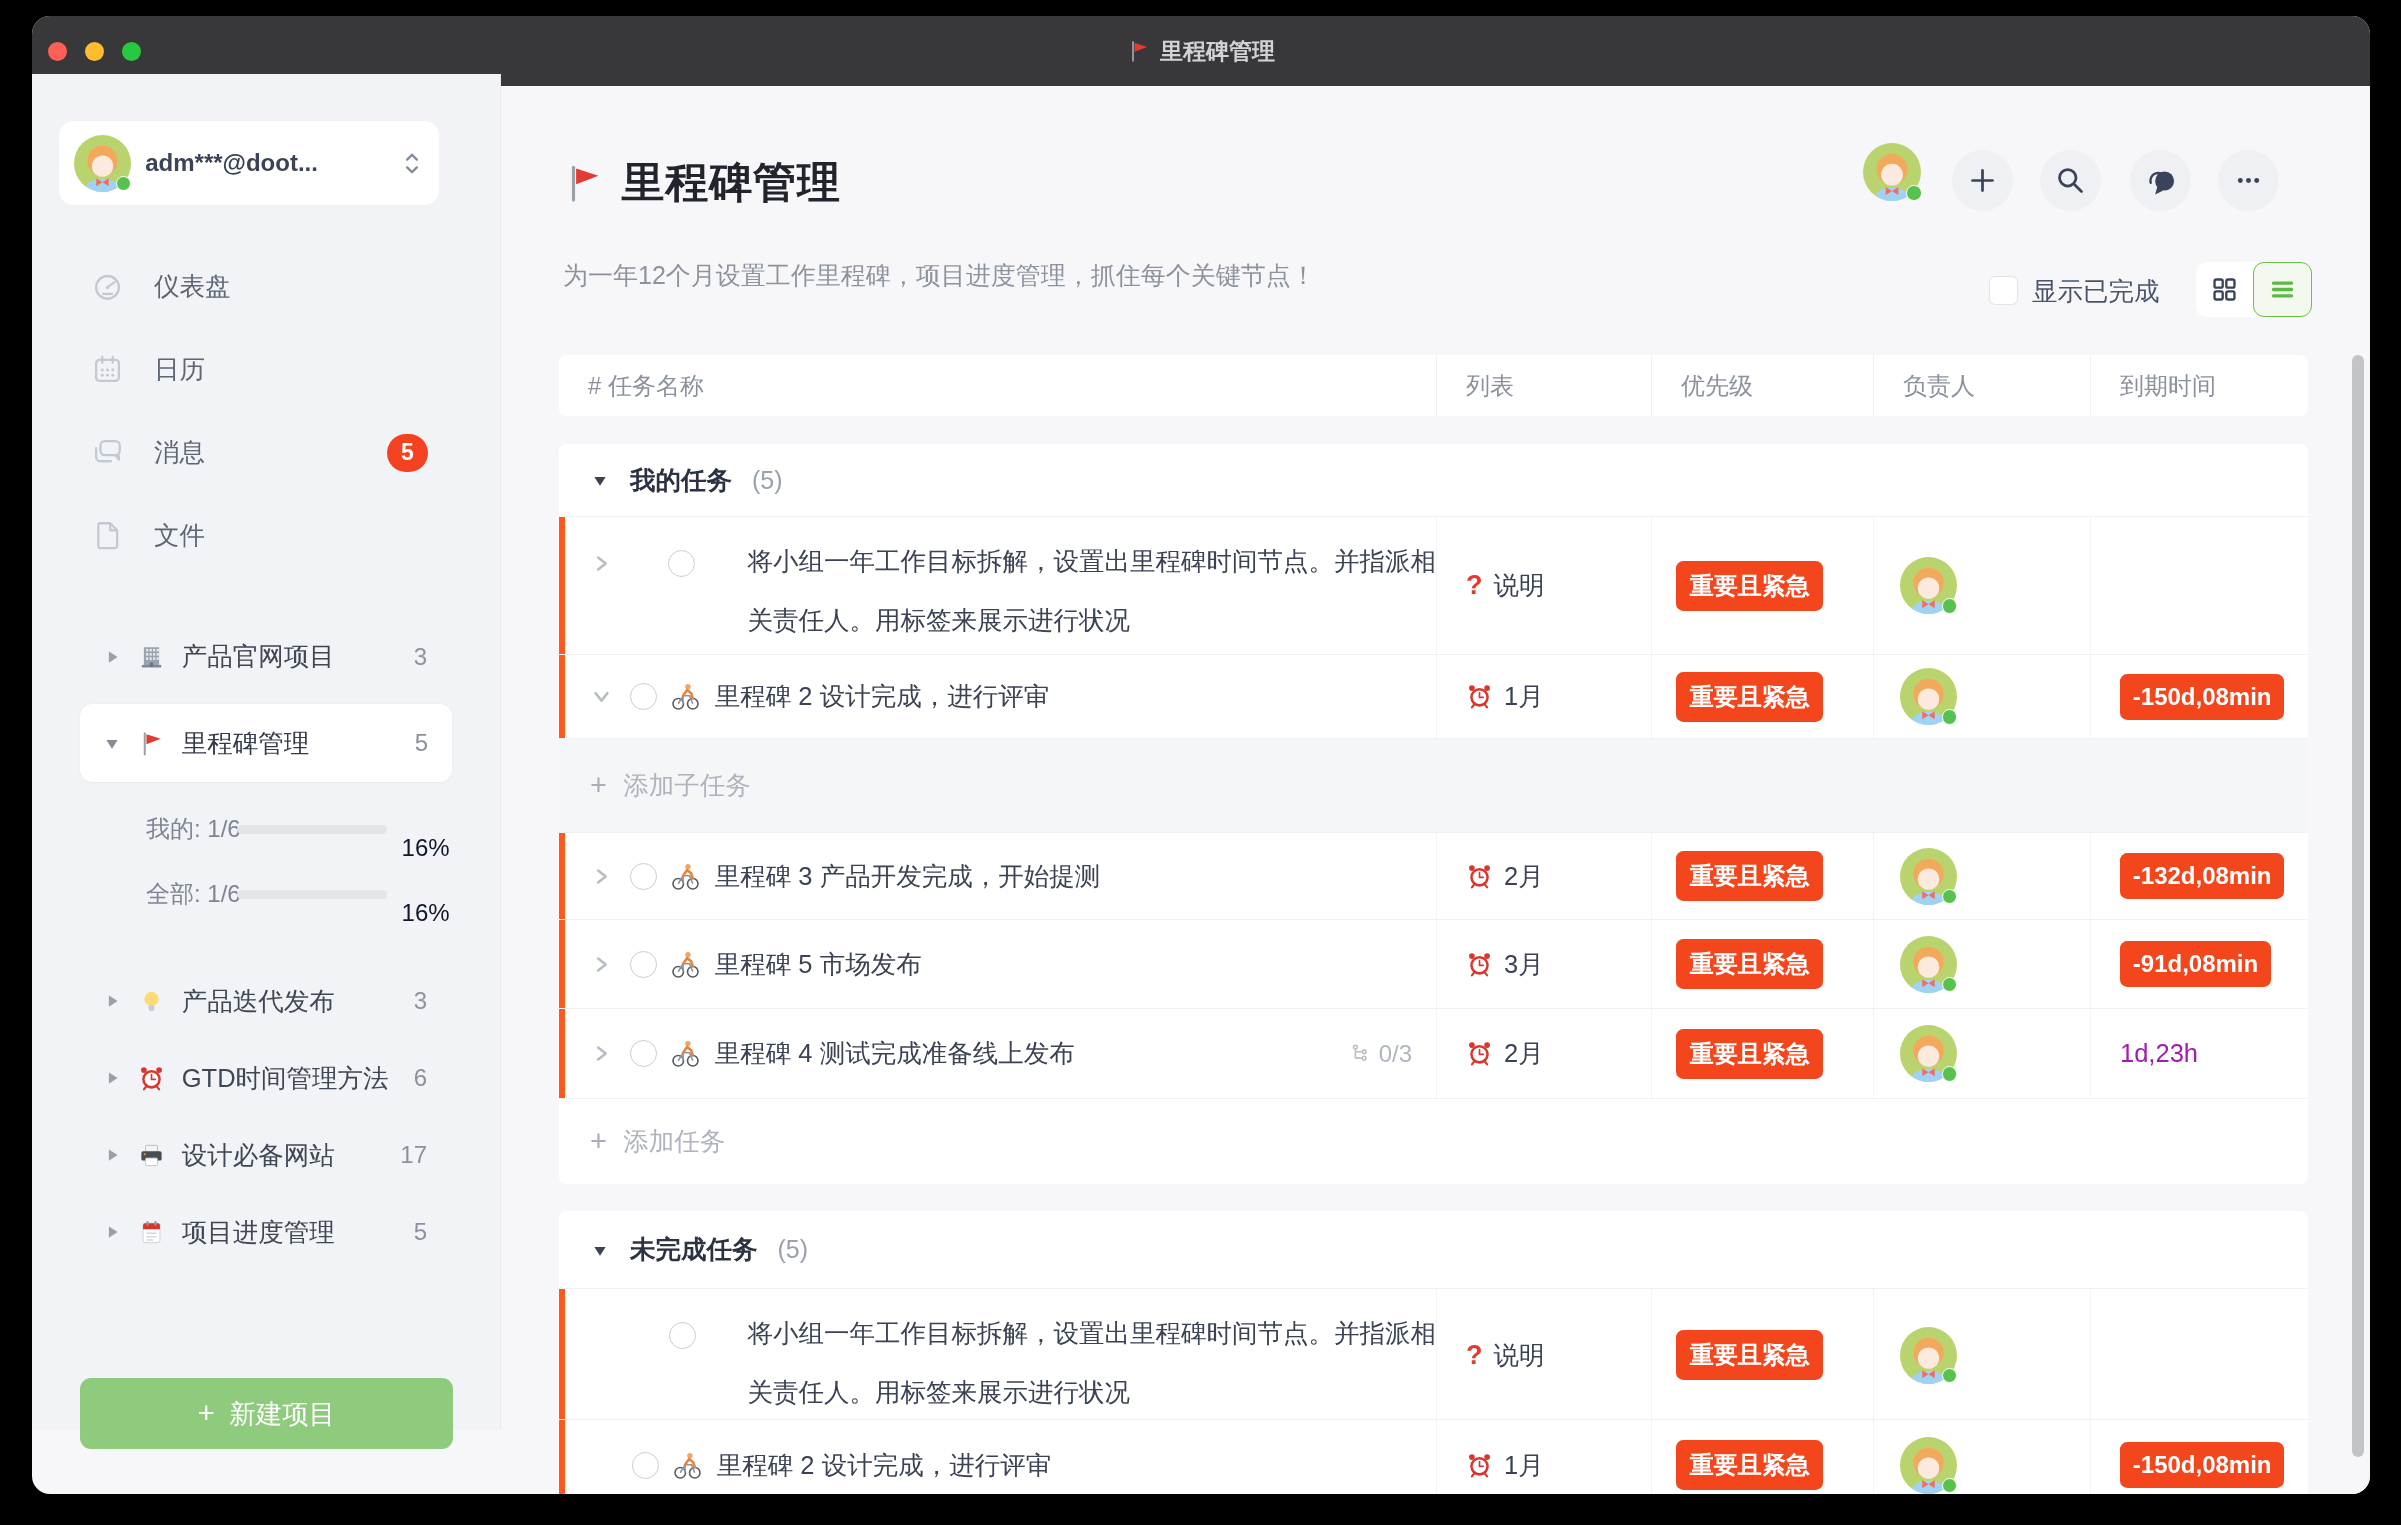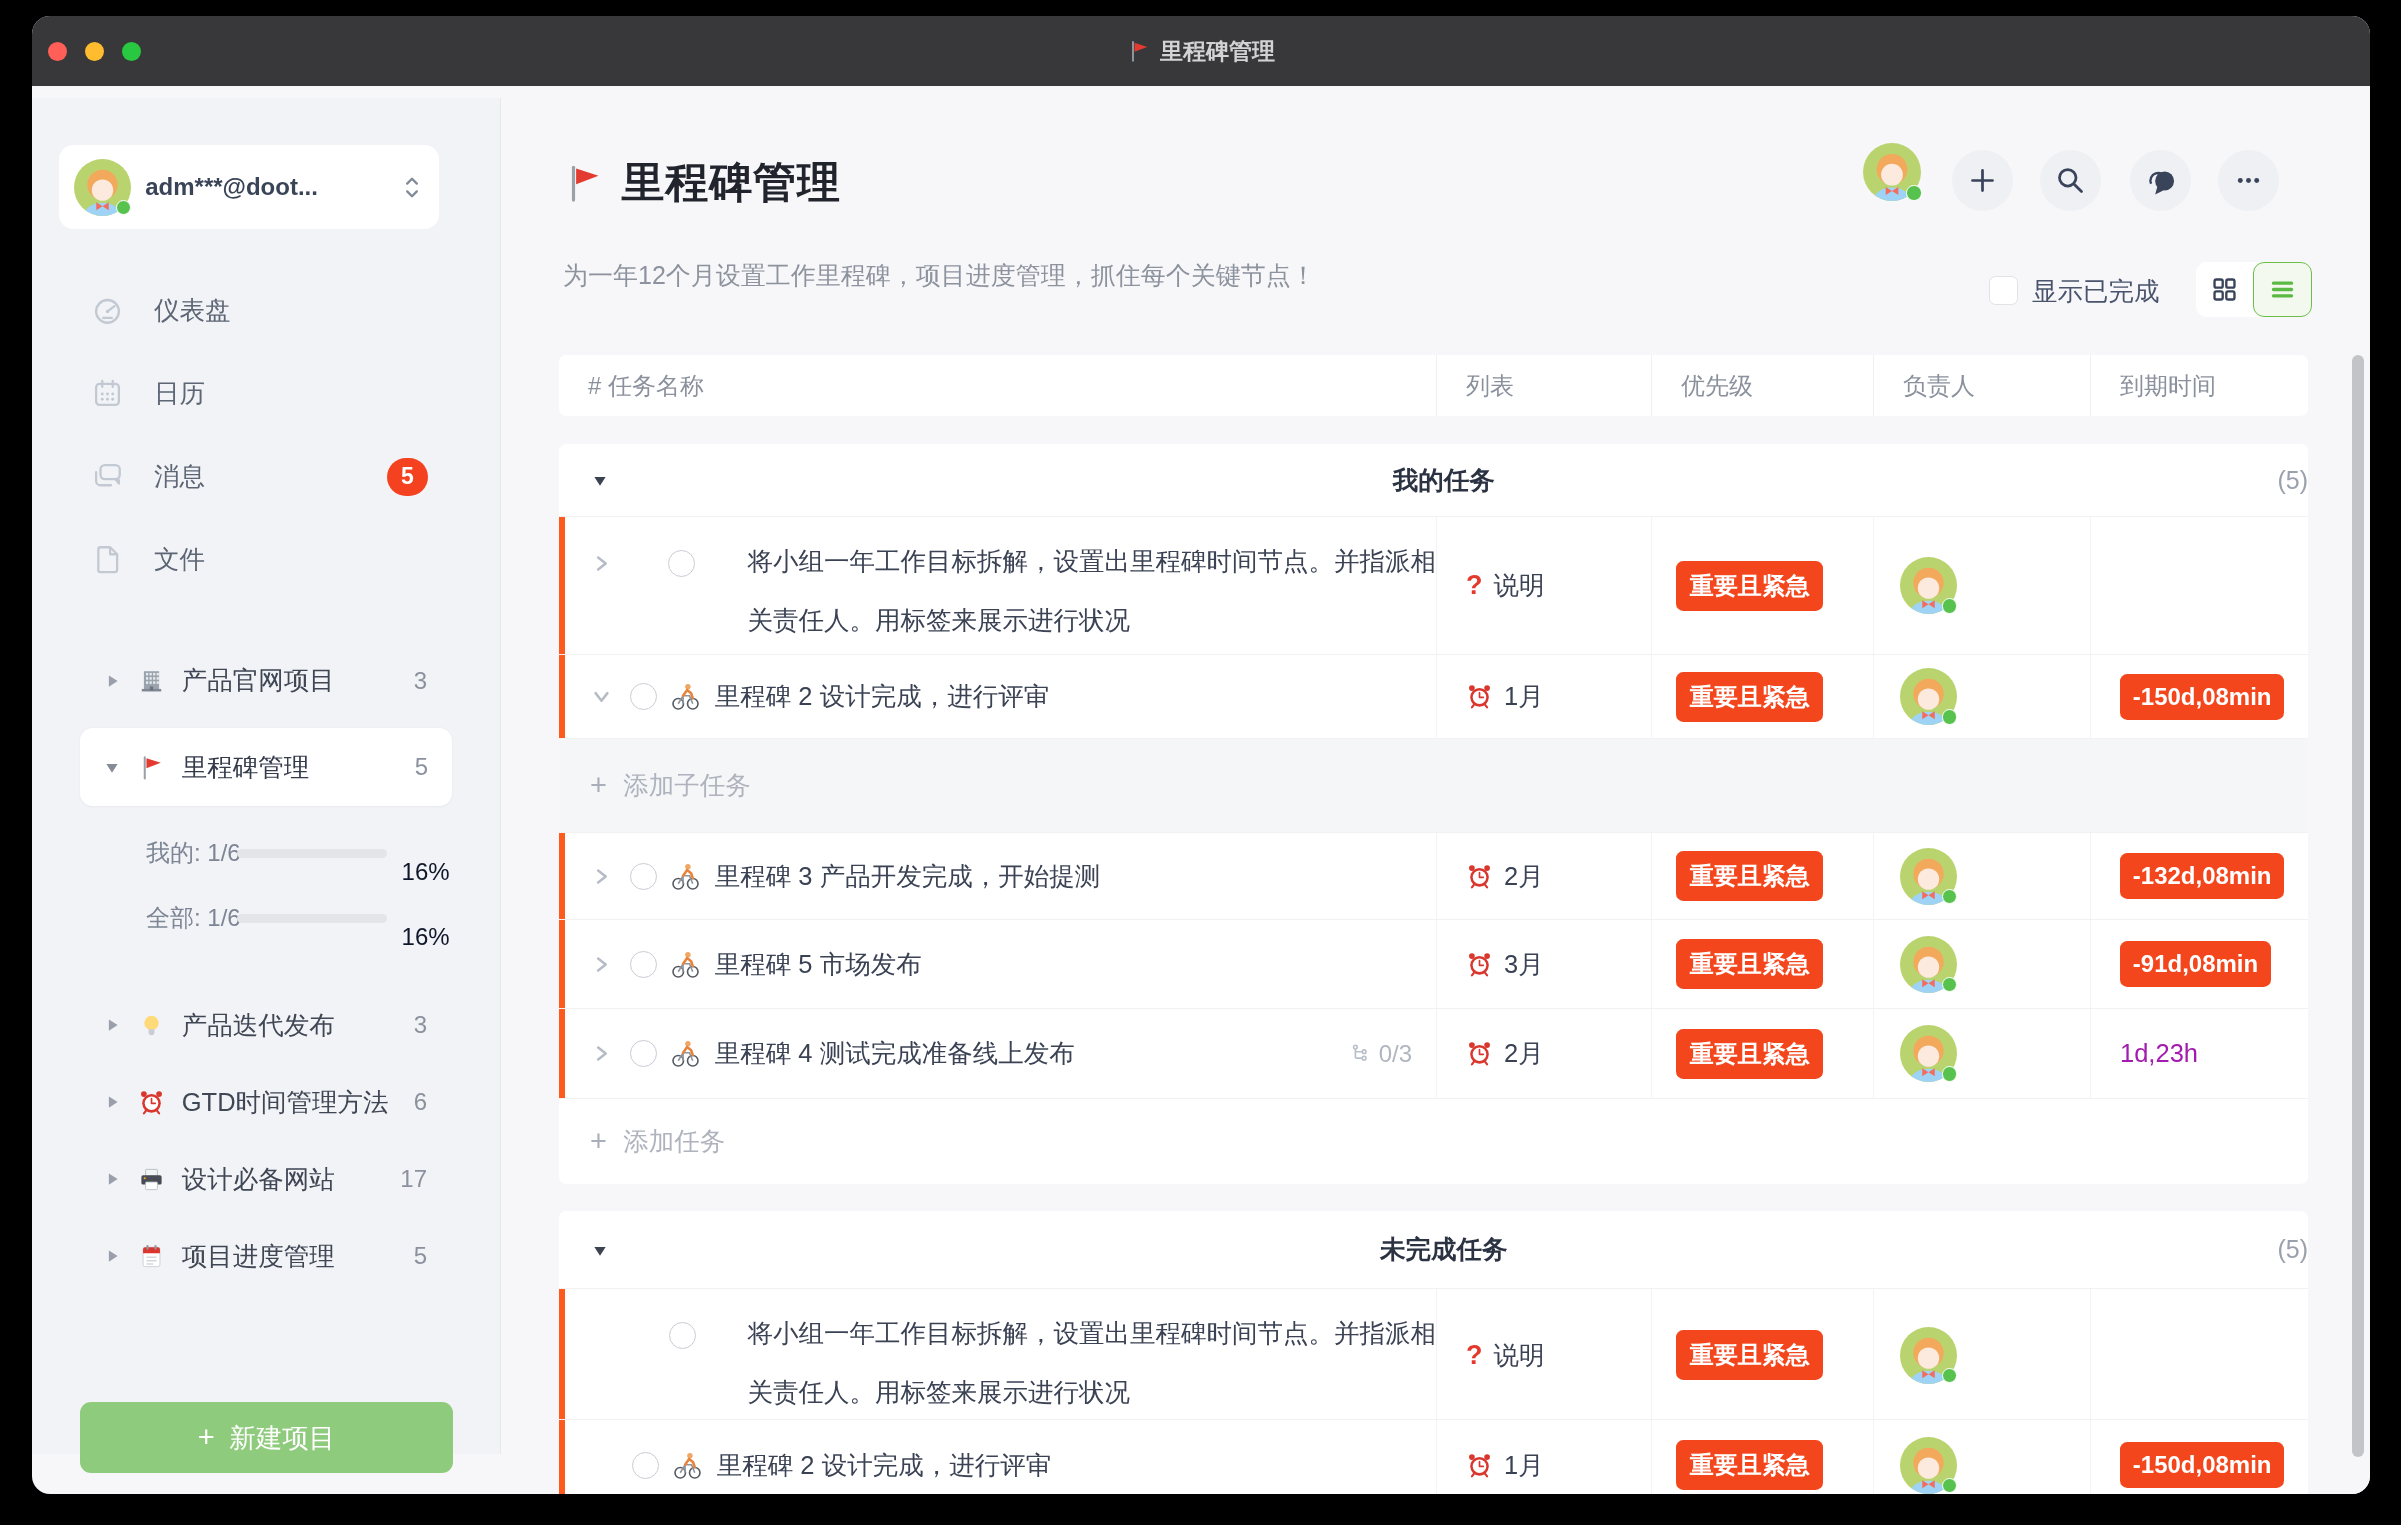--- a/index.html
+++ b/index.html
@@ -6,21 +6,21 @@
   *{box-sizing:border-box;font-family:"Liberation Sans","DejaVu Sans",sans-serif;}
   .screen{position:relative;width:2401px;height:1526px;background:#000;overflow:hidden;}
   .window{position:absolute;left:32px;top:16.4px;width:2338px;height:1478px;border-radius:18px;overflow:hidden;background:#f7f7f9;}
   
   .titlebar{position:absolute;left:0;top:0;width:100%;height:70px;background:#38383a;}
   .lights{position:absolute;left:15.5px;top:0;height:70px;display:flex;align-items:center;gap:18px;}
   .light{width:19px;height:19px;border-radius:50%;}
   .l-red{background:#ff5f57;}.l-yellow{background:#febc2e;}.l-green{background:#28c840;}
   .tb-title{position:absolute;left:0;top:0;width:100%;height:70px;display:flex;align-items:center;justify-content:center;gap:9px;color:#d3d3d5;font-size:23px;font-weight:600;}
   
-  .sidebar{position:absolute;left:0;top:82px;width:469px;height:1356px;background:#f2f3f6;border-right:0.9px solid #e7e8eb;}
+  .sidebar{position:absolute;left:0;top:58px;width:469px;height:1356px;background:#f2f3f6;border-right:0.9px solid #e7e8eb;}
   .account-card{position:absolute;left:27px;top:47px;width:380px;height:84px;background:#fff;border-radius:14.6px;display:flex;align-items:center;padding:0 14.6px;gap:14.6px;}
   .av{display:block;}
   .av-wrap{position:relative;flex:0 0 auto;}
   .dot{position:absolute;right:-0.9px;bottom:0.9px;width:15.5px;height:15.5px;border-radius:50%;background:#57c24e;border:1.8px solid #fff;}
   .acc-name{font-size:24px;font-weight:700;color:#3a4457;flex:1 1 auto;white-space:nowrap;overflow:hidden;}
   .nav{position:absolute;left:0;top:171px;width:100%;}
   .nav-item{position:relative;height:83px;display:flex;align-items:center;padding-left:58px;gap:29px;cursor:pointer;}
   .nav-item .lbl{font-size:25.5px;color:#5d6675;}
   .nav-badge{position:absolute;right:72px;top:50%;transform:translateY(-50%);min-width:41px;height:38px;border-radius:19px;background:#f44220;color:#fff;font-size:23px;font-weight:700;display:flex;align-items:center;justify-content:center;padding:0 9px;}
   .projects{position:absolute;left:0;top:544px;width:100%;}
@@ -51,21 +51,21 @@
   .vt-seg{flex:1;display:flex;align-items:center;justify-content:center;cursor:pointer;}
   .vt-list{border:1.8px solid #6cc04a;background:#f3f9ee;border-radius:11px;}
   
   .thead,.row{display:grid;grid-template-columns:877px 215px 222px 217px 218px;}
   .thead{position:absolute;left:58px;top:269px;width:1749px;height:61px;background:#fff;border-radius:7.3px;align-items:center;}
   .th{font-size:24px;color:#8a909c;padding-left:29px;height:100%;display:flex;align-items:center;}
   .th+.th{border-left:0.9px solid #f0f0f2;}
   .card{position:absolute;left:58px;width:1749px;background:#fff;border-radius:7.3px;}
   .card1{top:358px;}
   .card2{top:1125px;height:456px;}
-  .grp{height:72px;display:flex;align-items:center;padding-left:31px;gap:20px;justify-content:space-between;}
+  .grp{height:72px;display:flex;align-items:center;padding-left:31px;gap:20px;}
   .grp .g-name{font-size:25.5px;font-weight:700;color:#2b3342;}
   .grp .g-count{font-size:25px;color:#9aa0ac;}
   .row{position:relative;border-top:0.9px solid #f1f1f3;}
   .row .cell{height:100%;display:flex;align-items:center;}
   .row .cell+.cell{border-left:0.9px solid #f4f4f6;}
   .row.accent::before{content:"";position:absolute;left:0;top:-0.9px;bottom:0;width:5.5px;background:#ff5a1e;}
   .c-task{padding-left:29px;gap:14.6px;}
   .c-task .t-text{font-size:25.5px;color:#3a4254;}
   .two .c-task{align-items:flex-start;padding-top:27px;justify-content:space-between;}
   .two .t-lines{font-size:25.5px;color:#3a4254;line-height:59px;margin-top:-12.8px;}

